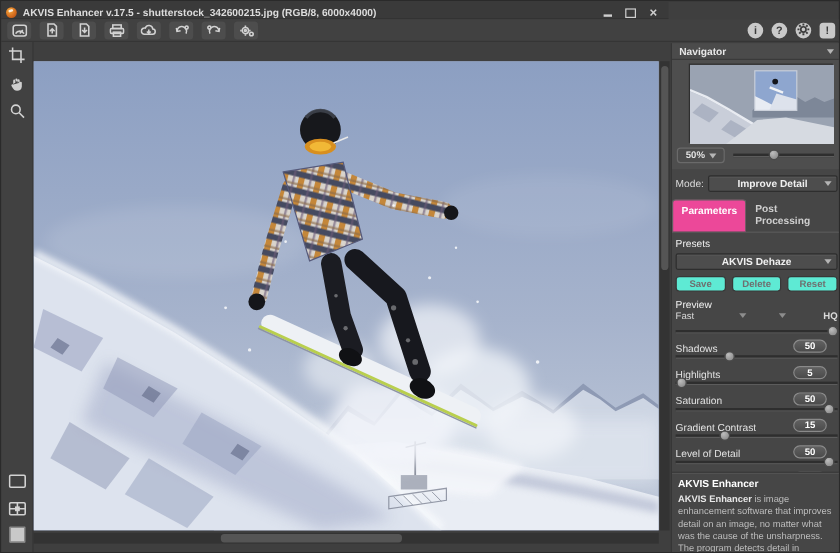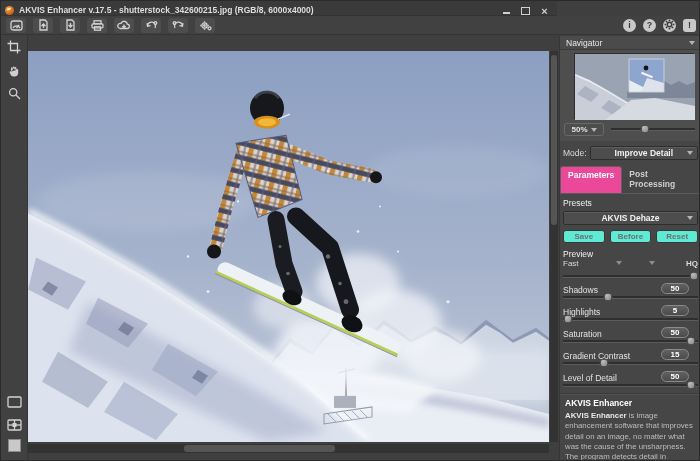--- a/index.html
+++ b/index.html
@@ -52,21 +52,21 @@
   .canvas svg { display:block; }
   .vscroll { position:absolute; left:549px; top:50px; width:8px; height:391px; background:#333; }
   .vscroll .thumb { position:absolute; left:1px; width:6px; top:4px; height:170px; background:#555; border-radius:3px; }
   .hscroll { position:absolute; left:27px; top:443px; width:521px; height:9px; background:#333; }
   .hscroll .thumb { position:absolute; top:1px; height:7px; left:30%; width:29%; background:#555; border-radius:3px; }
 
   
   .panel { position:absolute; left:558px; top:35px; width:142px; height:426px; background:#464646;
            border-left:1px solid #363636; font-size:8.5px; }
   .nav-head { height:14px; display:flex; align-items:center; padding:0 6px; background:#4b4b4b;
-              border-bottom:1px solid #3a3a3a; font-weight:normal; color:#e8e8e8; font-size:8.5px; }
+              border-bottom:1px solid #3a3a3a; font-weight:bold; color:#e8e8e8; font-size:8.5px; }
   .chev { width:0; height:0; border-left:3.5px solid transparent; border-right:3.5px solid transparent;
           border-top:4px solid #b5b5b5; margin-left:auto; }
   .nav-body { background:#4e4e4e; padding:3px 2px 3px 14px; }
   .thumbwrap { width:120px; height:66px; border:1px solid #2e2e2e; position:relative; }
   .zoomrow { display:flex; align-items:center; padding:4px 4px 2px 2px; }
   .zoom-btn { width:40px; height:13px; background:#4d4d4d; border:1px solid #6a6a6a; border-radius:3px;
               display:flex; align-items:center; justify-content:center; gap:3px; font-size:8px; font-weight:bold; color:#e2e2e2; }
   .zoom-btn .chev{ margin-left:0; }
   .ztrack { position:relative; flex:1; height:3px; background:#2e2e2e; border-bottom:1px solid #5c5c5c; margin-left:7px; }
   .handle { position:absolute; top:50%; width:9px; height:9px; border-radius:50%;
@@ -420,21 +420,21 @@
       <div class="ptab">Post Processing</div>
     </div>
 
     <div class="sect-label">Presets</div>
     <div class="dropdown preset-dd">
       <span>AKVIS Dehaze</span>
       <span class="chev"></span>
     </div>
     <div class="btnrow">
       <div class="pbtn">Save</div>
-      <div class="pbtn">Before</div>
+      <div class="pbtn">Delete</div>
       <div class="pbtn">Reset</div>
     </div>
 
     <div class="sect-label" style="padding-bottom:0;">Preview</div>
     <div class="fastrow">
       <span>Fast</span>
       <span class="tick" style="left:40%;"></span>
       <span class="tick" style="left:63%;"></span>
       <span class="hq">HQ</span>
     </div>

